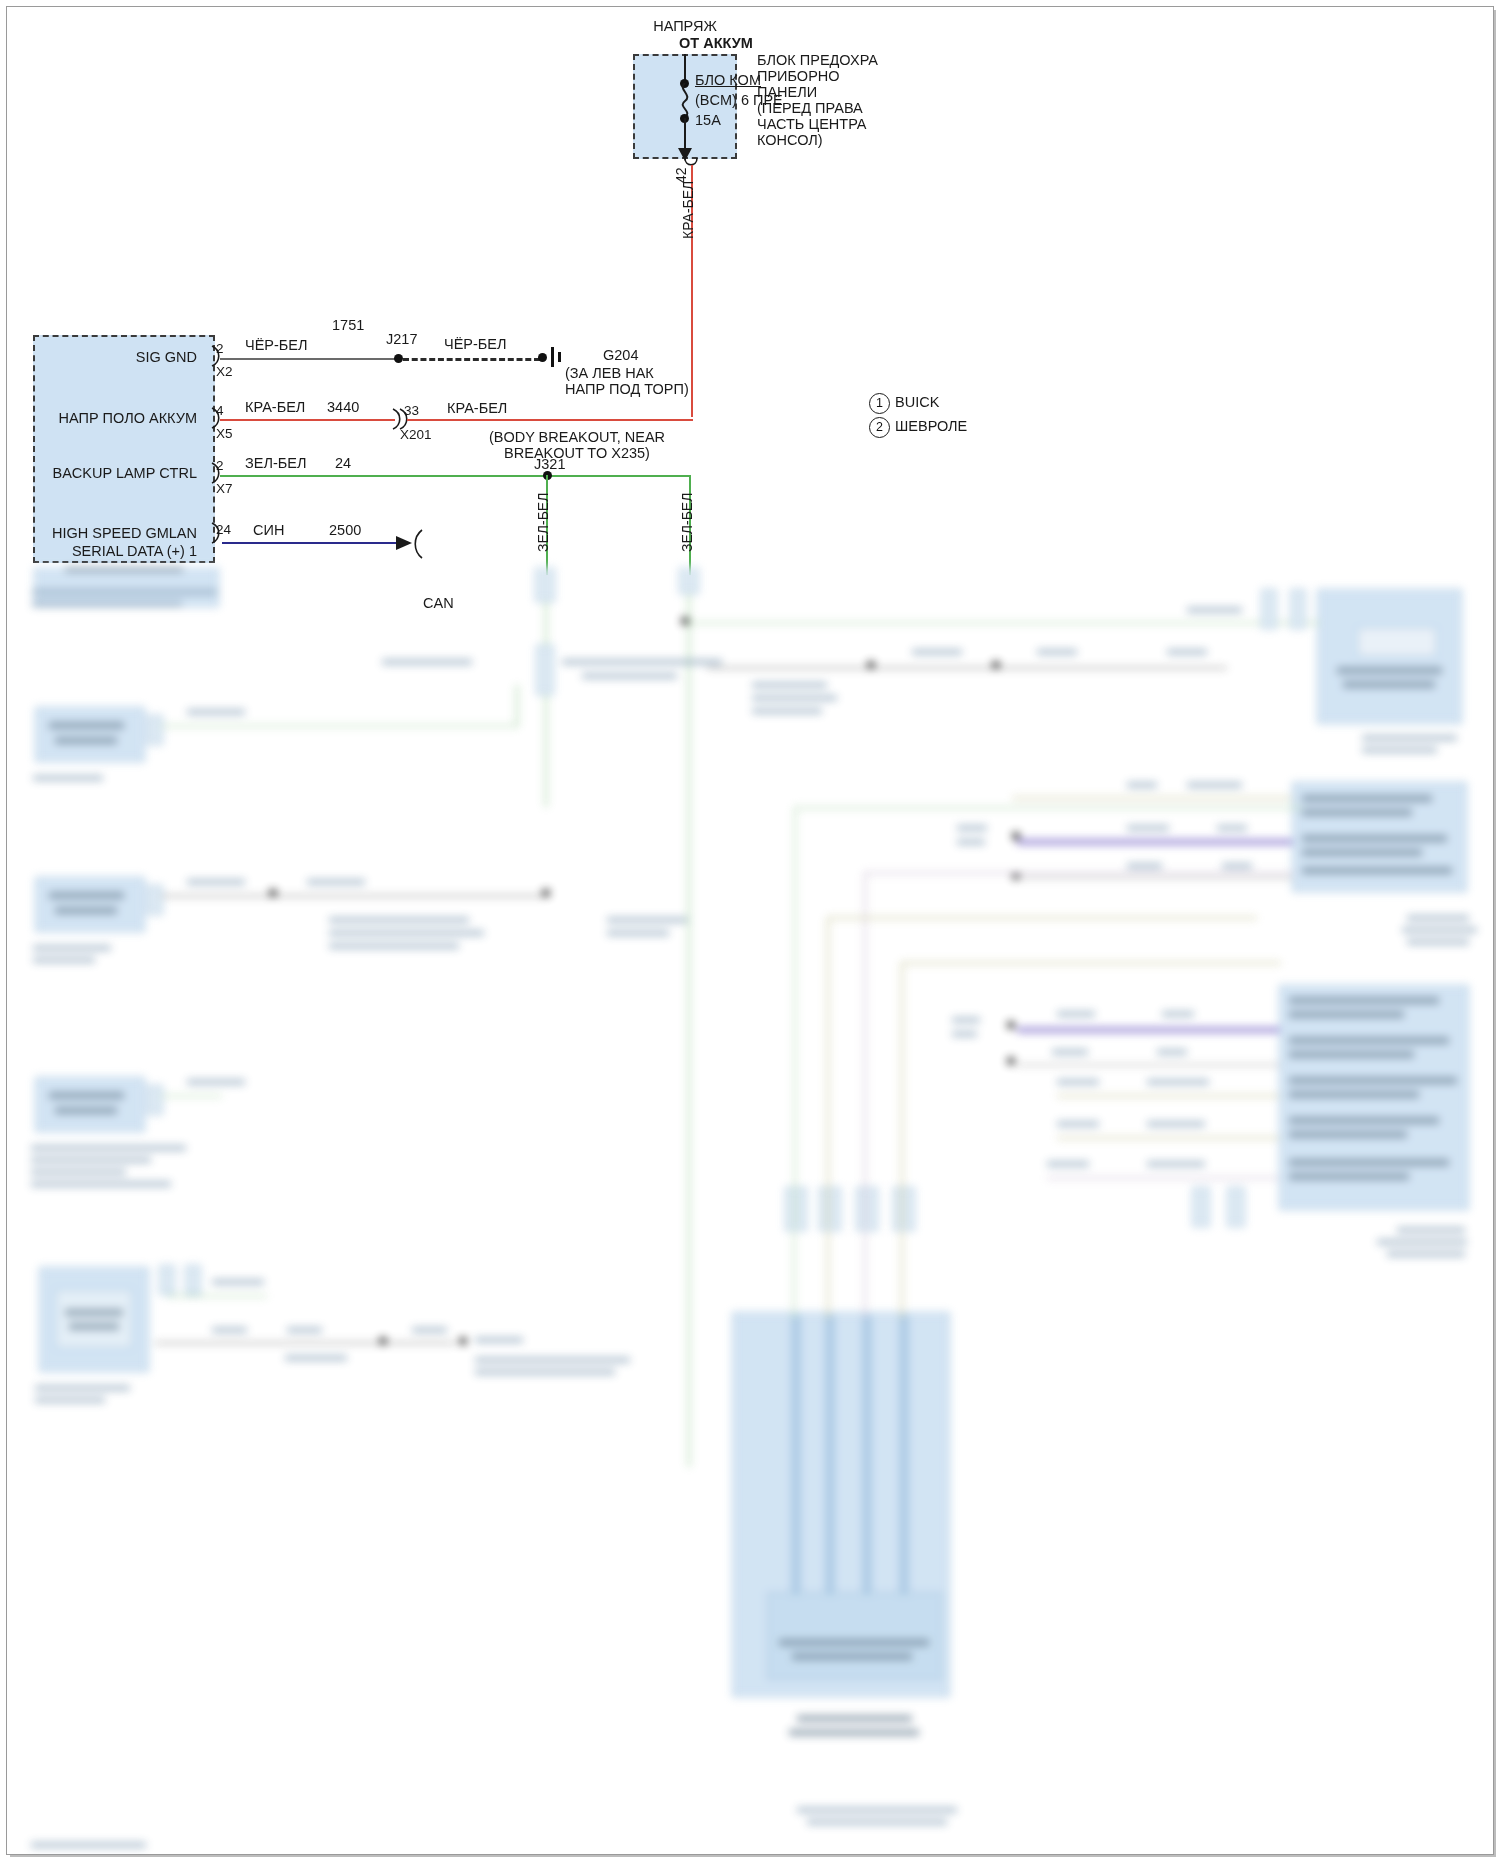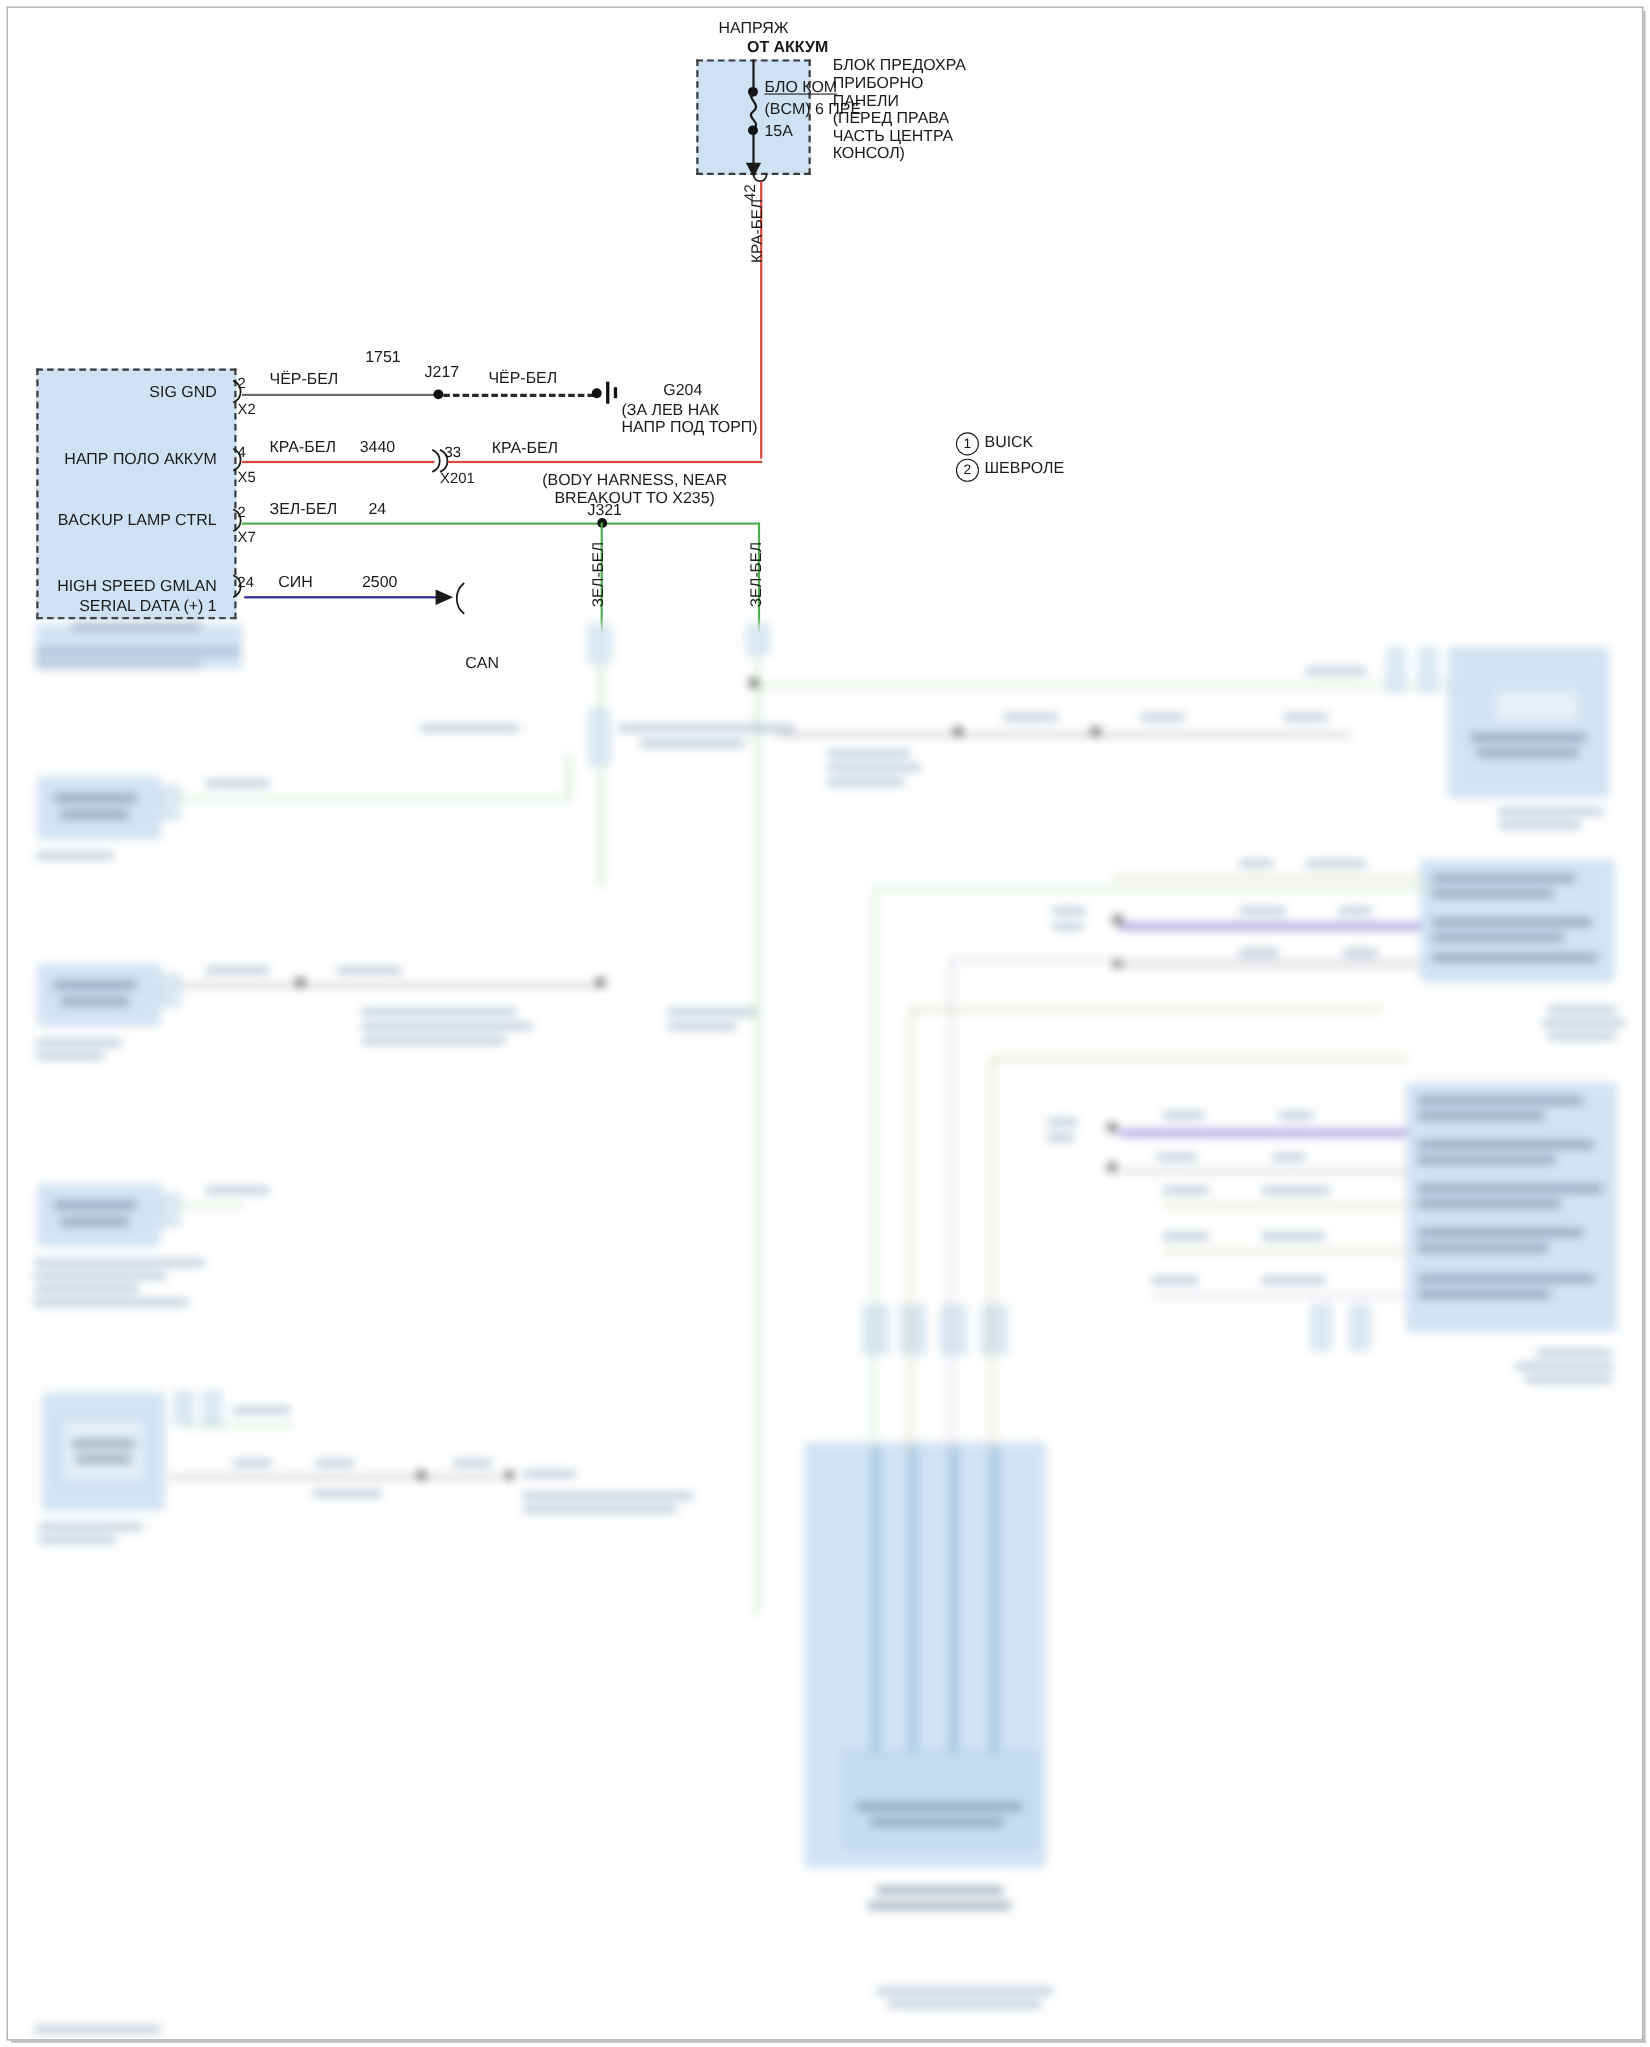--- a/index.html
+++ b/index.html
@@ -145,21 +145,21 @@
     <div class="lbl" style="left:320px;top:393px;">3440</div>
 
     <svg style="position:absolute;left:383px;top:401px;width:20px;height:22px;">
       <path d="M3 1 C 12 5, 12 17, 3 21" stroke="#1a1a1a" stroke-width="1.6" fill="none"></path>
       <path d="M10 1 C 19 5, 19 17, 10 21" stroke="#1a1a1a" stroke-width="1.6" fill="none"></path>
     </svg>
     <div class="lbl sm" style="left:397px;top:396px;">33</div>
     <div class="lbl sm" style="left:393px;top:420px;">X201</div>
     <div class="wire w-h w-red" style="left:400px;top:412px;width:286px;"></div>
     <div class="lbl" style="left:440px;top:394px;">КРА-БЕЛ</div>
-    <div class="lbl ctr" style="left:420px;top:423px;width:300px;">(BODY HARNESS, NEAR</div>
+    <div class="lbl ctr" style="left:420px;top:423px;width:300px;">(BODY BREAKOUT, NEAR</div>
     <div class="lbl ctr" style="left:420px;top:439px;width:300px;">BREAKOUT TO X235)</div>
 
     <div class="lbl rt" style="left:40px;top:459px;width:150px;">BACKUP LAMP CTRL</div>
     <svg style="position:absolute;left:203px;top:455px;width:14px;height:22px;">
       <path d="M2 1 C 11 5, 11 17, 2 21" stroke="#1a1a1a" stroke-width="1.6" fill="none"></path>
     </svg>
     <div class="lbl sm" style="left:209px;top:451px;">2</div>
     <div class="lbl sm" style="left:209px;top:474px;">X7</div>
     <div class="lbl" style="left:238px;top:449px;">ЗЕЛ-БЕЛ</div>
     <div class="lbl" style="left:328px;top:449px;">24</div>

